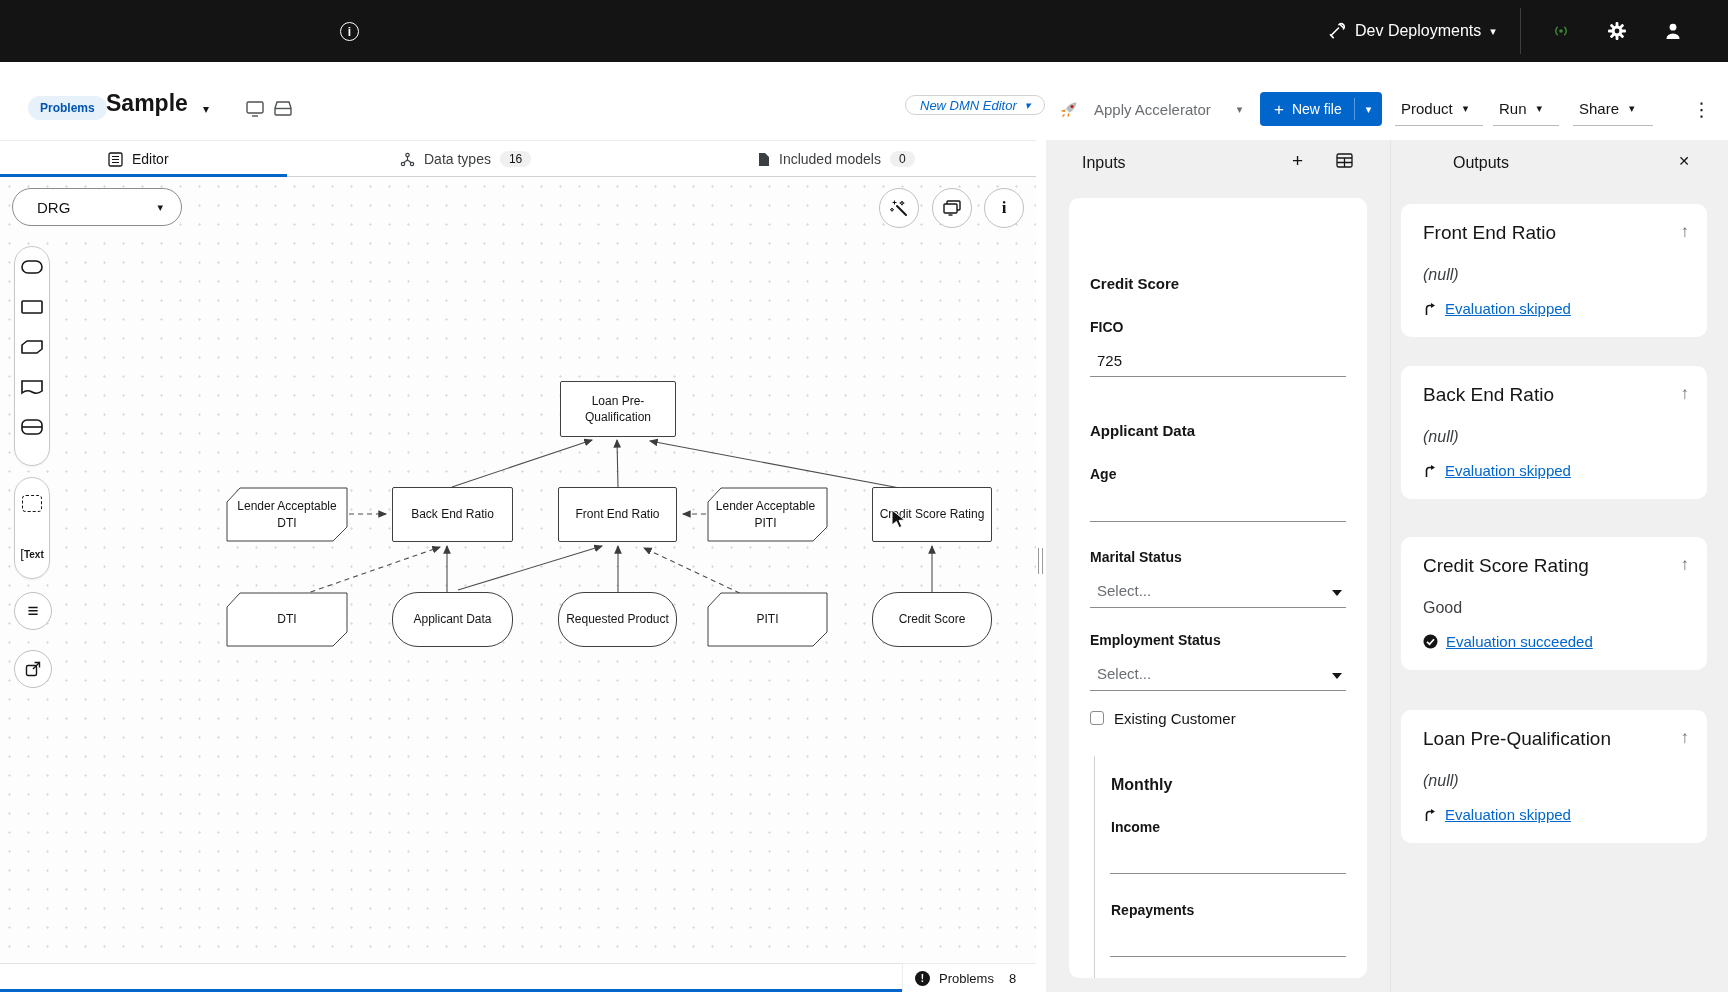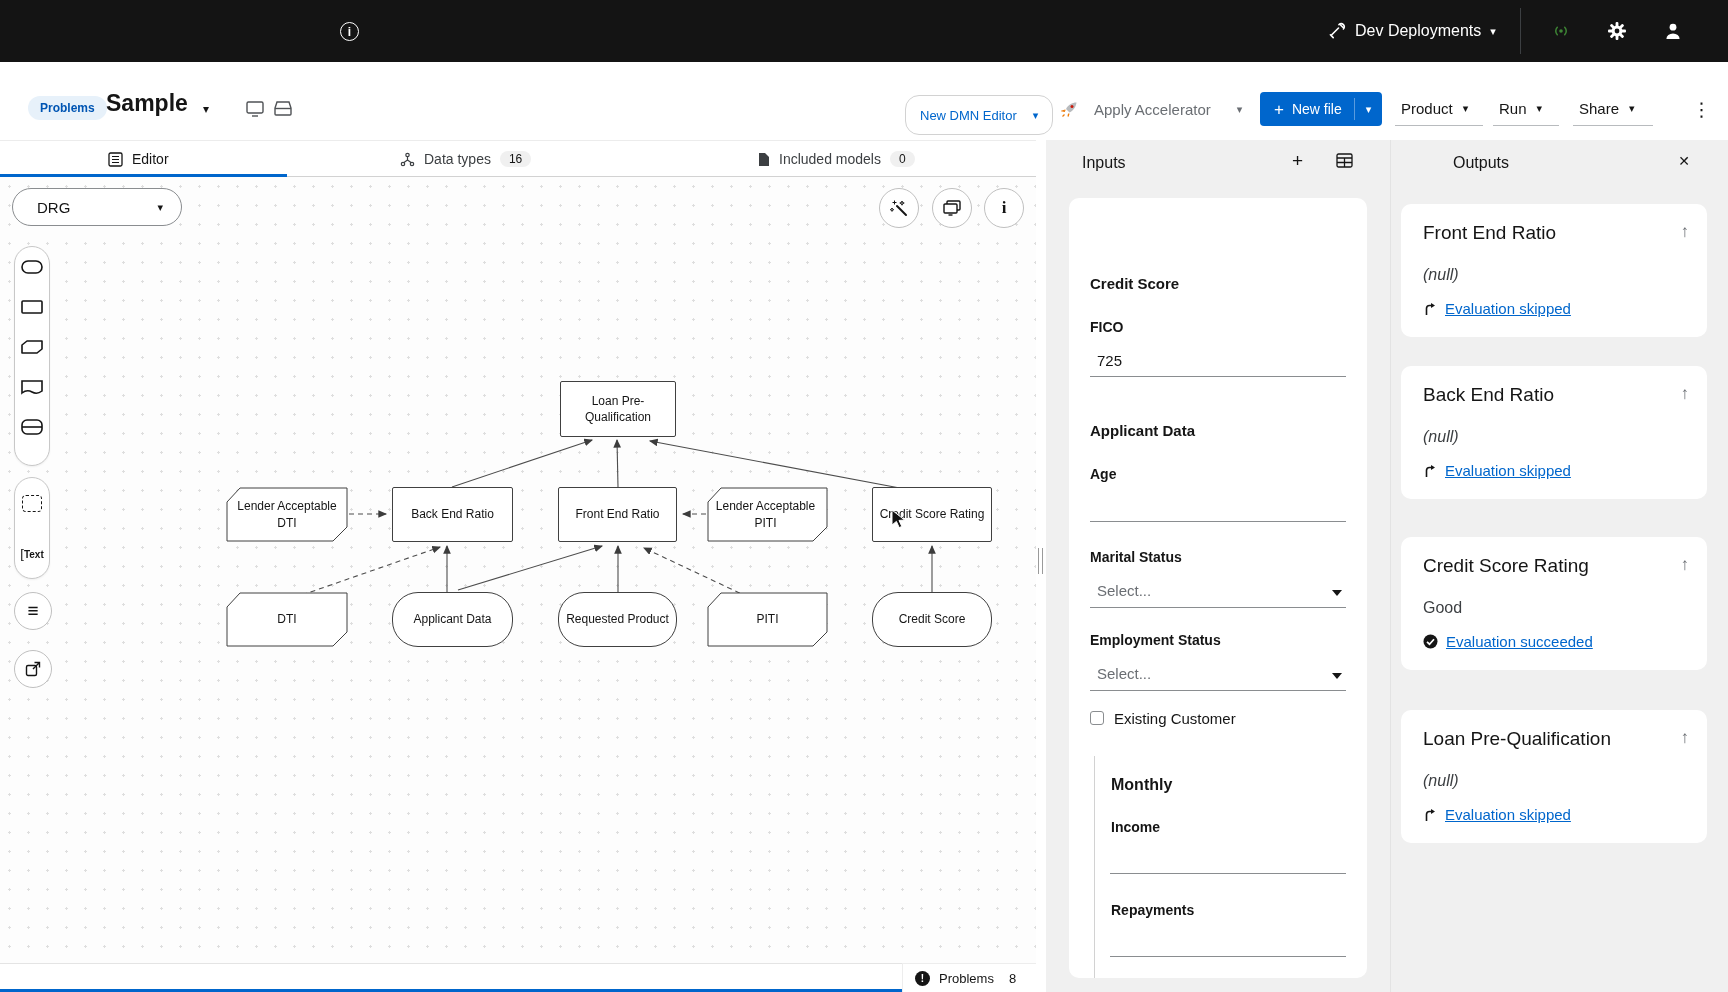--- a/index.html
+++ b/index.html
@@ -18,21 +18,21 @@
   .top-divider { position:absolute; left:1520px; top:8px; width:1px; height:46px; background:#3c3f42; }
   .top-icon-btn { position:absolute; top:18px; width:26px; height:26px; display:flex; align-items:center; justify-content:center; }
   .chev { font-size:11px; line-height:1; }
 
   
   .toolbar { position:absolute; left:0; top:62px; width:1728px; height:78px; background:#fff; }
   .badge-decision { position:absolute; left:28px; top:34px; height:24px; padding:0 12px; background:#e7f1fa; color:#0055b3; font-size:12px; font-weight:700; border-radius:12px; display:flex; align-items:center; }
   .doc-title { position:absolute; left:106px; top:28px; font-size:23px; font-weight:700; }
   .title-chev { position:absolute; left:203px; top:40px; font-size:12px; color:#151515; }
   .tb-icon { position:absolute; top:39px; color:#4f5255; }
-  .pill-btn { position:absolute; top:33px; height:40px; border:1px solid #d2d2d2; border-radius:14px; background:#fff; color:#0066cc; font-size:13px; display:flex; align-items:center; gap:16px; padding:0 14px; }
+  .pill-btn { position:absolute; top:33px; height:20px; border:1px solid #d2d2d2; border-radius:14px; background:#fff; color:#0066cc; font-size:13px; display:flex; align-items:center; gap:8px; padding:0 14px;font-style:italic; }
   .accel { position:absolute; left:1061px; top:33px; height:28px; display:flex; align-items:center; gap:16px; color:#6a6e73; font-size:15px; }
   .btn-primary { position:absolute; left:1260px; top:30px; height:34px; background:#0066cc; border-radius:4px; color:#fff; font-size:14px; display:flex; align-items:center; }
   .btn-primary .lbl-part { display:flex; align-items:center; gap:8px; padding:0 12px 0 14px; }
   .btn-primary .split { width:1px; height:22px; background:rgba(255,255,255,.35); }
   .btn-primary .chev-part { padding:0 11px; font-size:11px; }
   .menu-btn { position:absolute; top:30px; height:34px; display:flex; align-items:center; gap:10px; font-size:15px; color:#151515; border-bottom:1px solid #b8bbbe; padding:0 6px; }
   .kebab { position:absolute; left:1692px; top:36px; font-size:19px; color:#151515; letter-spacing:0; }
 
   
   .editor { position:absolute; left:0; top:140px; width:1036px; height:852px; background:#fff; border-top:1px solid #ececec; }

